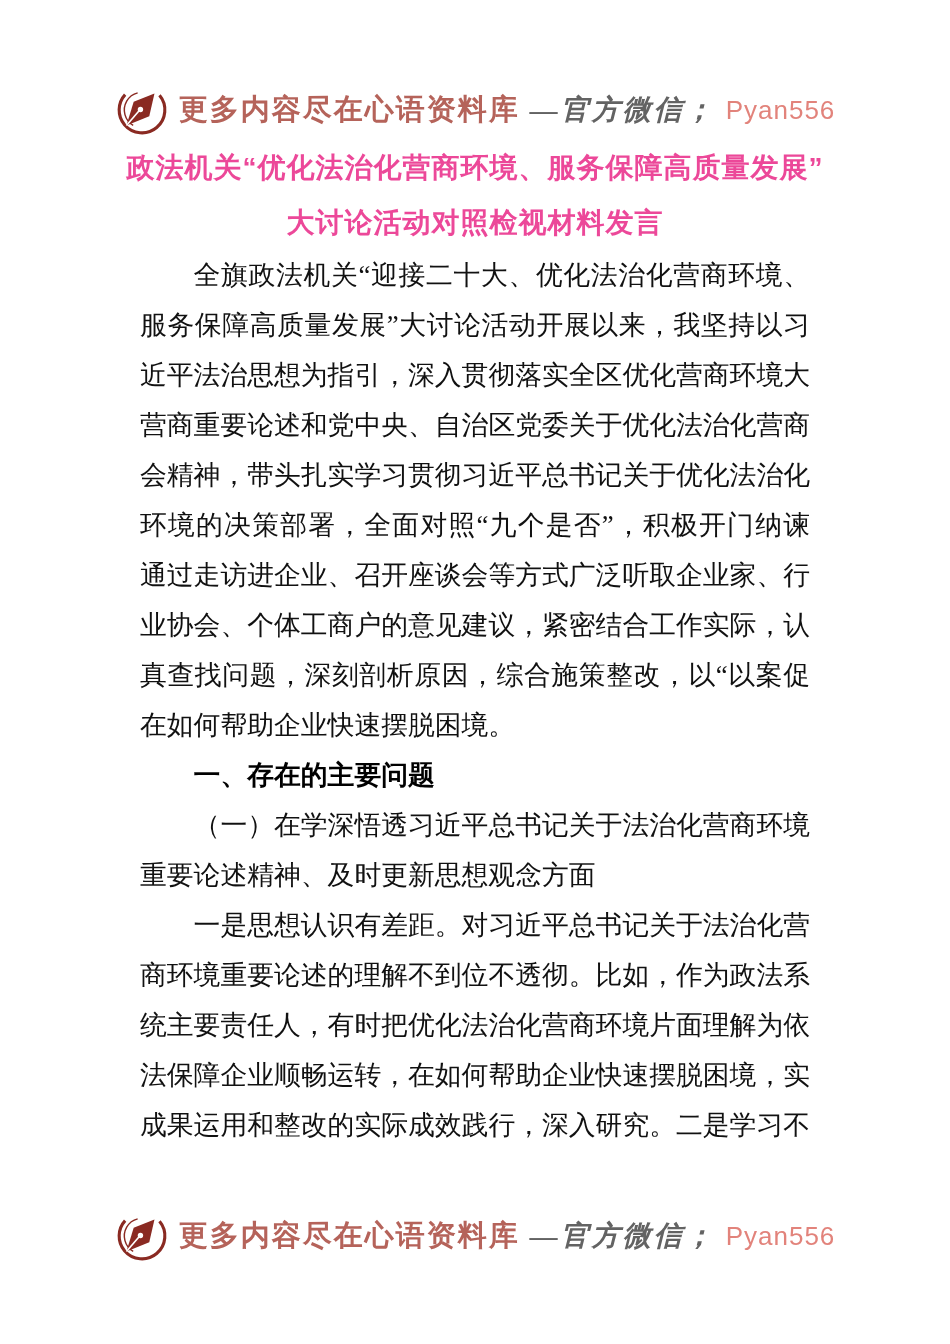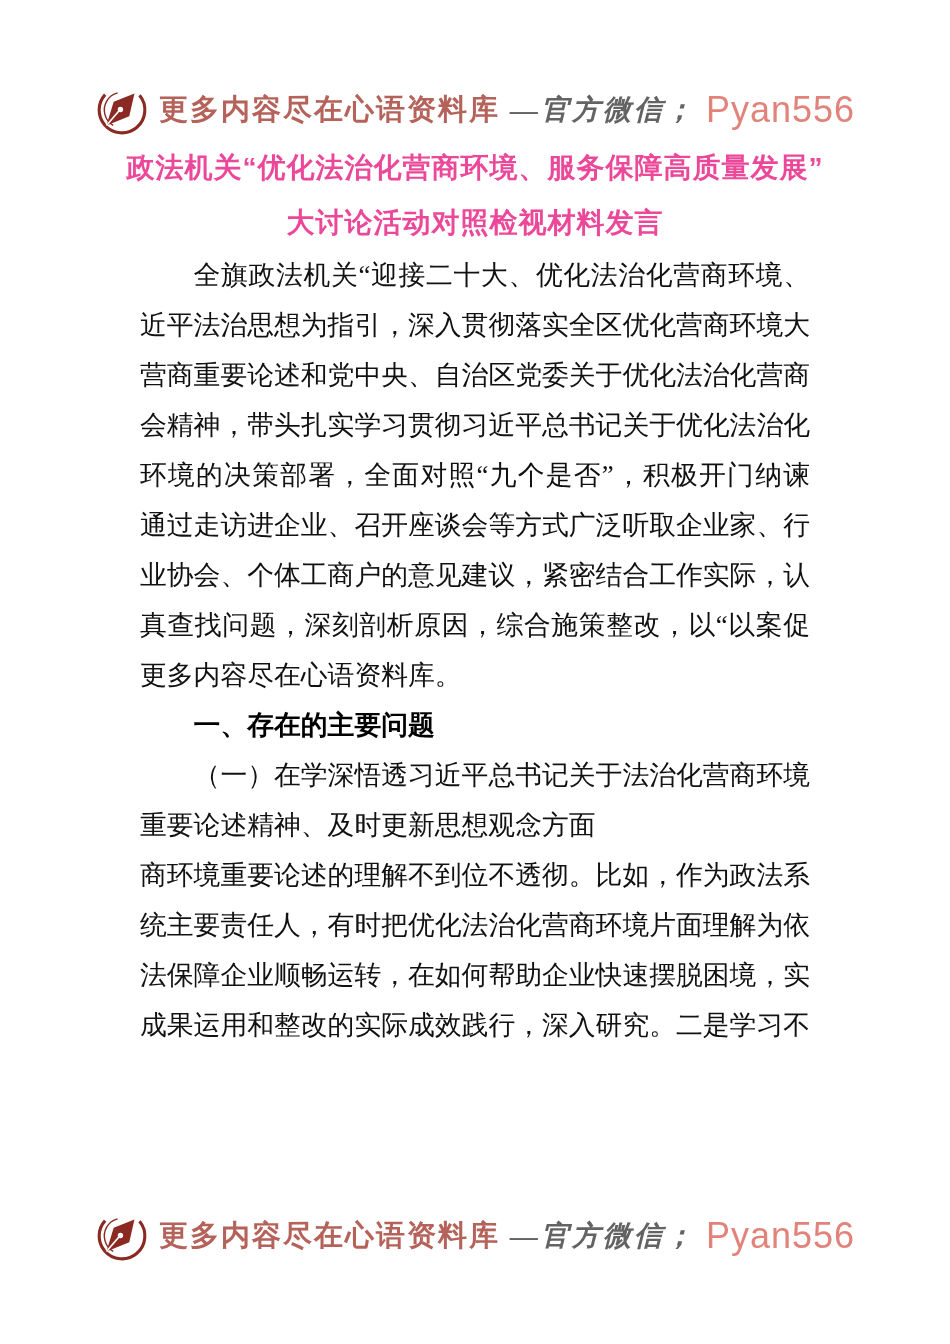--- a/index.html
+++ b/index.html
@@ -39,21 +39,21 @@
   .wm-channel {
     font-family: "Liberation Serif", "DejaVu Serif", serif;
     font-style: italic;
     font-weight: 600;
     font-size: 28px;
     letter-spacing: 3px;
   }
   .wm-id {
     font-family: "Liberation Sans", "DejaVu Sans", sans-serif;
     font-weight: 400;
-    font-size: 36px;
+    font-size: 26px;
     letter-spacing: 1px;
   }
 
   
   .title-block {
     position: absolute;
     top: 140px;
     left: 0; right: 0;
     text-align: center;
     color: #ec4899;
@@ -115,31 +115,33 @@
   </div>
 
   <div class="title-block">
     <div class="title-line">政法机关“优化法治化营商环境、服务保障高质量发展”</div>
     <div class="title-line">大讨论活动对照检视材料发言</div>
   </div>
 
   <div class="doc-lines">
 
   <div class="line indent">全旗政法机关“迎接二十大、优化法治化营商环境、</div>
+      <div class="line">服务保障高质量发展”大讨论活动开展以来，我坚持以习</div>
       <div class="line">近平法治思想为指引，深入贯彻落实全区优化营商环境大</div>
       <div class="line">营商重要论述和党中央、自治区党委关于优化法治化营商</div>
       <div class="line">会精神，带头扎实学习贯彻习近平总书记关于优化法治化</div>
       <div class="line">环境的决策部署，全面对照“九个是否”，积极开门纳谏</div>
       <div class="line">通过走访进企业、召开座谈会等方式广泛听取企业家、行</div>
       <div class="line">业协会、个体工商户的意见建议，紧密结合工作实际，认</div>
       <div class="line">真查找问题，深刻剖析原因，综合施策整改，以“以案促</div>
-      <div class="line last">更多内容尽在心语资料库。</div>
+      <div class="line last">在如何帮助企业快速摆脱困境。</div>
       <div class="line heading indent last">一、存在的主要问题</div>
       <div class="line indent">（一）在学深悟透习近平总书记关于法治化营商环境</div>
       <div class="line last">重要论述精神、及时更新思想观念方面</div>
+      <div class="line indent">一是思想认识有差距。对习近平总书记关于法治化营</div>
       <div class="line">商环境重要论述的理解不到位不透彻。比如，作为政法系</div>
       <div class="line">统主要责任人，有时把优化法治化营商环境片面理解为依</div>
       <div class="line">法保障企业顺畅运转，在如何帮助企业快速摆脱困境，实</div>
       <div class="line">成果运用和整改的实际成效践行，深入研究。二是学习不</div>
     </div>
 
   <div class="watermark footer">
     <span class="wm-logo" style="color: rgb(138, 42, 34);">
       <svg viewBox="0 0 52 52" aria-hidden="true">
         <circle cx="26" cy="26" r="22" fill="none" stroke="currentColor" stroke-width="3" stroke-dasharray="100 38" transform="rotate(-40 26 26)"></circle>

